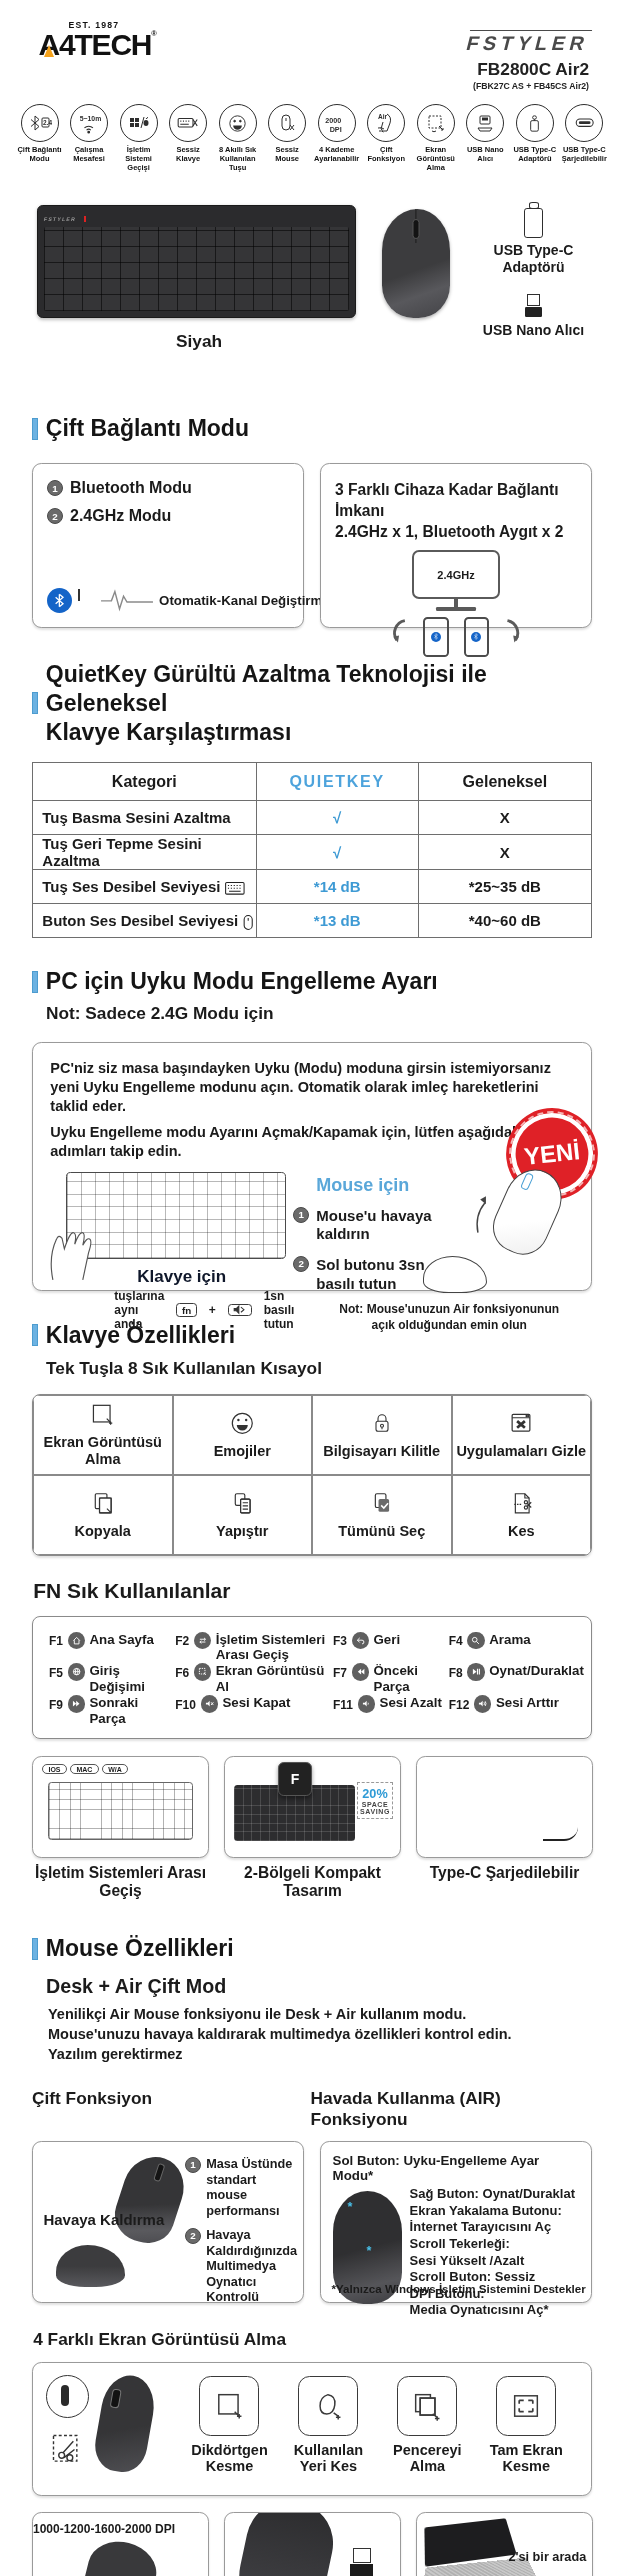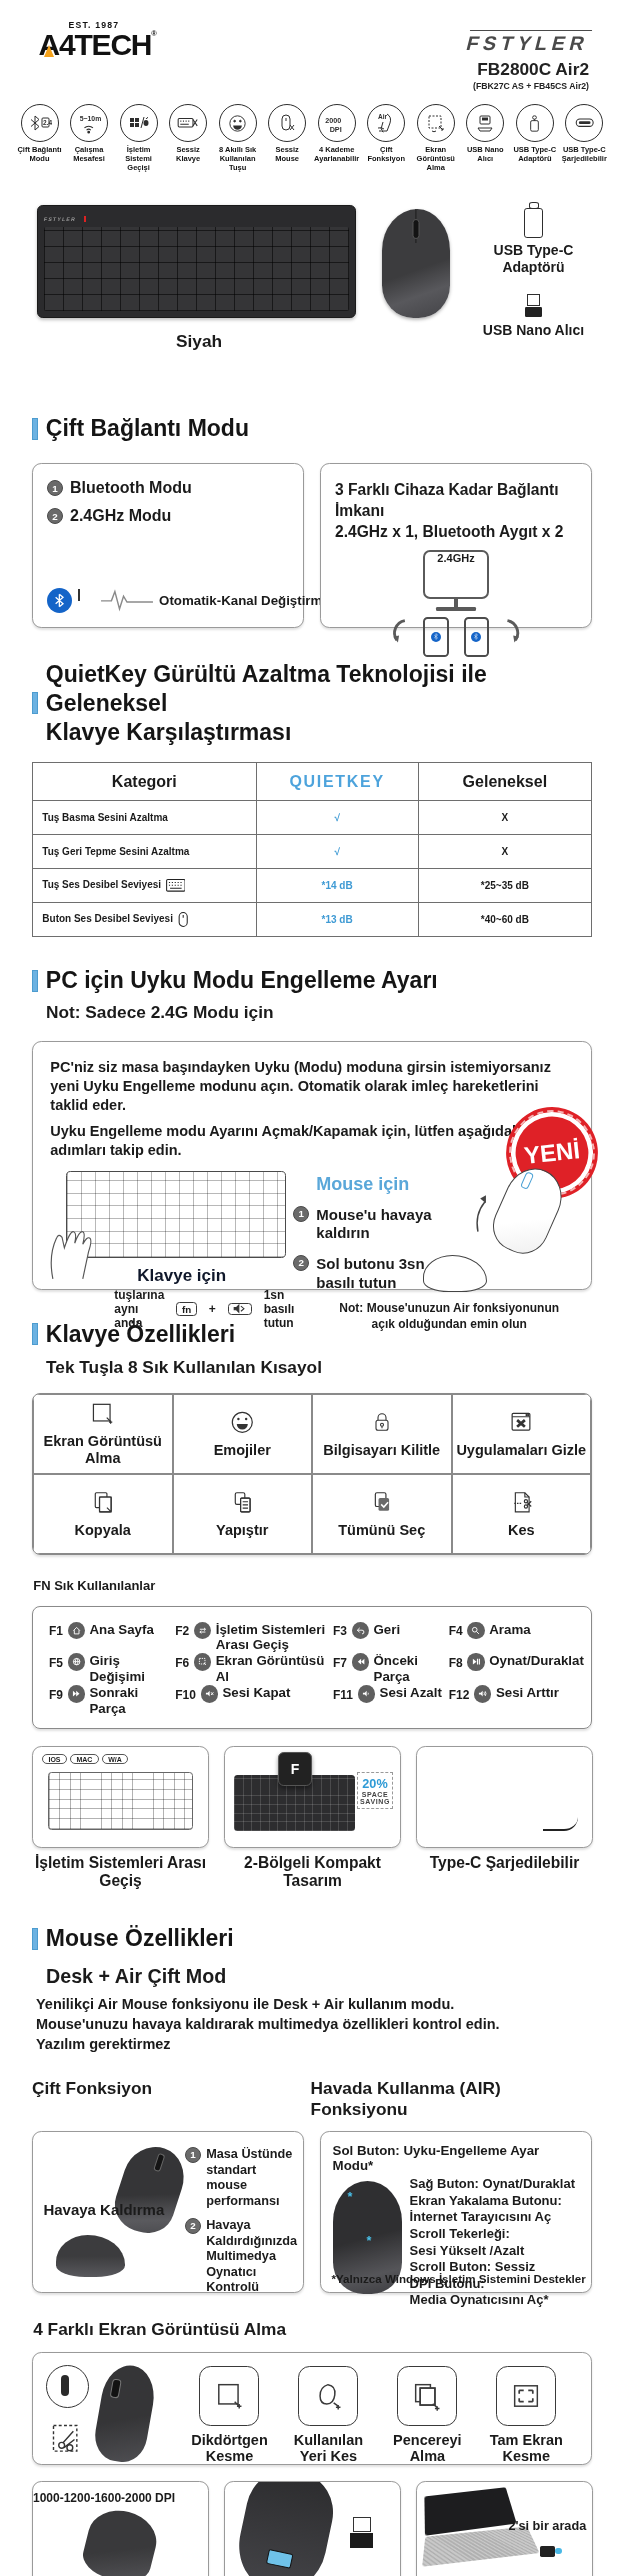--- a/index.html
+++ b/index.html
@@ -67,36 +67,36 @@
   .dual-bottom { position:absolute; left:14px; right:14px; bottom:12.7px; display:flex; align-items:center; gap:5.8px; }
   .bt-badge { width:25.4px; height:25.4px; border-radius:50%; background:#1464c8; display:flex; align-items:center; justify-content:center; flex:none; }
   .bt-badge svg { stroke:#fff; stroke-width:2.4; fill:none; }
   .recv-icon { width:17.3px; height:22px; flex:none; }
   .recv-top { width:11.6px; height:9.3px; border:1.2px solid #333; margin:0 auto; }
   .recv-bot { width:16px; height:10.4px; background:#1c1c1c; margin:1.2px auto 0; }
   .wave svg { stroke:#8a8a8a; fill:none; stroke-width:2.5; }
   .auto-label { font-size:13.3px; font-weight:700; white-space:nowrap; }
   .dual-right-line { font-size:15.6px; font-weight:700; line-height:1.35; }
   .monitor-graphic { margin-top:8px; display:flex; flex-direction:column; align-items:center; }
-  .monitor { width:66px; height:49px; border:2.9px solid #5a5a5a; border-radius:7px; display:flex; align-items:flex-start; justify-content:center; font-size:11px; font-weight:700; }
+  .monitor { width:88px; height:49px; border:2.9px solid #5a5a5a; border-radius:7px; display:flex; align-items:center; justify-content:center; font-size:11px; font-weight:700; }
   .monitor-stand { width:4.6px; height:8px; background:#5a5a5a; }
   .monitor-base { width:40px; height:4px; background:#5a5a5a; border-radius:1.2px; }
   .curve-arrow svg { stroke:#5a5a5a; fill:#5a5a5a; }
   .phones { display:flex; gap:15px; justify-content:center; margin-top:5.8px; }
   .phone { width:25.4px; height:40px; border:2.3px solid #4c4c4c; border-radius:4.6px; display:flex; align-items:center; justify-content:center; position:relative; }
   .phone .btdot { width:10.4px; height:10.4px; border-radius:50%; background:#1464c8; display:flex; align-items:center; justify-content:center; }
   .phone .btdot svg { stroke:#fff; stroke-width:2; fill:none; }
 
   
   .qk-section { margin-top:32px; }
   .qk-title { line-height:1.25; }
   .qk-table { width:100%; border-collapse:collapse; margin-top:16px; }
   .qk-table th, .qk-table td { border:1.2px solid #6e6e6e; text-align:center; font-weight:700; }
   .qk-table th { height:38px; font-size:16px; }
-  .qk-table td { height:34px; font-size:10px; }
+  .qk-table td { height:34px; font-size:15px; }
   .qk-table td.cat { text-align:left; padding-left:9.3px; }
   .qk-logo { color:#4da3dc; letter-spacing:1.7px; font-size:16px; font-weight:700; }
   .blue { color:#3e9ad4; }
   .kicon svg { stroke:#222; fill:none; stroke-width:1.8; vertical-align:middle; margin-left:4.6px; }
 
   
   .sleep-section { margin-top:30px; }
   .sleep-sub { margin-left:14px; margin-top:8px; font-size:17.3px; font-weight:700; }
   .sleep-box { margin-top:17.3px; height:249px; padding:16px 17.3px; position:relative; }
   .sleep-para { font-size:14.5px; font-weight:700; line-height:1.34; width:503px; }
@@ -121,21 +121,21 @@
   .art-mouse-small { position:absolute; right:87px; bottom:38px; width:64px; height:37px; background:#fff; border:1.4px solid #444; border-radius:46% 54% 40% 40%/60% 70% 30% 30%; }
   .mouse-note { position:absolute; right:0; bottom:-2.3px; font-size:12px; font-weight:700; text-align:center; line-height:1.3; width:249px; }
   .upArrow svg { position:absolute; right:81px; top:23px; stroke:#444; fill:none; stroke-width:2.5; }
 
   
   .kbfeat-section { margin-top:31px; }
   .shortcut-grid { margin-top:15px; border:1.2px solid #8a8a8a; border-radius:8px; overflow:hidden; display:grid; grid-template-columns:1fr 1fr 1fr 1fr; box-shadow:0 1.2px 2.3px rgba(0,0,0,.12); }
   .sc-cell { border:0.6px solid #8a8a8a; height:80px; display:flex; flex-direction:column; align-items:center; justify-content:center; gap:5.8px; }
   .sc-cell svg { stroke:#333; fill:none; stroke-width:2.2; }
   .sc-label { font-size:14.5px; font-weight:700; text-align:center; line-height:1.15; padding:0 3.5px; }
-  .fn-title { margin:23px 0 0 1.2px; font-size:13px; font-weight:700; }
+  .fn-title { margin:23px 0 0 1.2px; font-size:21px; font-weight:700; }
   .fn-box { margin-top:12.7px; padding:15px 16px 10.4px; border:1.2px solid #8a8a8a; border-radius:8px; box-shadow:0 1.2px 2.3px rgba(0,0,0,.12); }
   .fn-grid { display:grid; grid-template-columns:24% 30% 22% 24%; }
   .fn-item { display:flex; align-items:flex-start; gap:4.6px; }
   .fn-key { font-size:12px; font-weight:700; padding-top:2.3px; flex:none; }
   .fn-circ { width:17.3px; height:17.3px; border-radius:50%; background:#5f5f5f; flex:none; display:flex; align-items:center; justify-content:center; }
   .fn-circ svg { stroke:#fff; fill:none; stroke-width:2; }
   .fn-label { font-size:13.3px; font-weight:700; line-height:1.2; }
   .three-boxes { display:flex; gap:15px; margin-top:17.3px; }
   .tbox { width:177px; height:102px; position:relative; overflow:hidden; }
   .tbox-caption { font-size:15.6px; font-weight:700; text-align:center; line-height:1.2; margin-top:5.8px; }
@@ -152,42 +152,42 @@
   .space-badge .p20 { color:#2f9bd6; font-size:12.7px; font-weight:700; }
   .space-badge .sp { font-size:7px; font-weight:700; color:#444; letter-spacing:0.6px; }
   .kb-persp { width:145px; height:40px; margin:31px auto 0; background:linear-gradient(#3a3a3c,#232325); border-radius:3.5px; transform:perspective(173px) rotateX(48deg) rotateZ(-6deg);
     background-image:repeating-linear-gradient(90deg, rgba(255,255,255,.16) 0 1.2px, transparent 1.2px 9.3px),
                      repeating-linear-gradient(0deg, rgba(255,255,255,.16) 0 1.2px, transparent 1.2px 8px); }
   .cable-tail { position:absolute; right:14px; bottom:16px; width:35px; height:14px; border-bottom:2.3px solid #222; border-radius:0 0 17.3px 0; }
 
   
   .mousefeat-section { margin-top:34px; }
   .mf-sub { font-size:19.7px; font-weight:700; margin:12.7px 0 5.8px 14px; }
-  .mf-desc { font-size:14.5px; font-weight:700; line-height:1.4; margin-left:4px; }
+  .mf-desc { font-size:14.5px; font-weight:700; line-height:1.4; margin-left:16px; }
   .mf-cols-titles { display:flex; margin-top:23px; }
   .mf-col-title { font-size:17.3px; font-weight:700; }
   .mf-col-title.left { width:289px; }
   .mf-boxes { display:flex; gap:16px; margin-top:11.6px; }
   .mf-box { width:272px; height:162px; padding:10.4px 11.6px; position:relative; }
   .lift-label { position:absolute; left:10.4px; top:69px; font-size:15px; font-weight:700; line-height:1.25; }
   .cf-mouse-big { position:absolute; left:87px; top:14px; width:60px; height:87px; background:linear-gradient(160deg,#353537 55%,#5a5a5e 80%,#47474b); border-radius:52% 48% 46% 46%/38% 38% 30% 30%; transform:rotate(18deg); }
   .cf-mouse-big::after { content:""; position:absolute; left:26.6px; top:5.8px; width:5.8px; height:16px; background:#141414; border-radius:2.9px; border:1.2px solid #666; }
   .cf-mouse-small { position:absolute; left:23px; top:103px; width:69px; height:42px; background:linear-gradient(180deg,#3c3c3e 50%,#59595d); border-radius:46% 54% 42% 42%/64% 70% 28% 28%; }
   .cf-steps { position:absolute; right:8px; top:15px; width:110px; }
   .cf-step { display:flex; gap:5.2px; font-size:12.7px; font-weight:700; line-height:1.22; margin-bottom:9.3px; }
   .air-first { font-size:13.3px; font-weight:700; }
   .air-flex { display:flex; margin-top:3.5px; }
   .air-mouse { width:69px; height:113px; background:linear-gradient(165deg,#2f2f31 50%,#555559 80%,#3c3c40); border-radius:50% 50% 44% 44%/36% 36% 28% 28%; position:relative; flex:none; margin-top:4.6px; }
   .air-mouse .st1 { position:absolute; left:15px; top:9.3px; color:#49c0e8; font-size:12.7px; font-weight:700; }
   .air-mouse .st2 { position:absolute; left:34px; top:53px; color:#49c0e8; font-size:12.7px; font-weight:700; }
   .air-lines { margin-left:8px; }
   .air-line { font-size:13px; font-weight:700; line-height:1.28; }
   .air-note { position:absolute; left:10.4px; bottom:7px; font-size:11.6px; font-weight:700; }
   .ss-title { font-size:17.3px; font-weight:700; margin:25.4px 0 0 1.2px; }
-  .ss-box { margin-top:12.7px; height:113px; padding:9.3px 12.7px; display:flex; align-items:flex-start; }
+  .ss-box { margin-top:12.7px; height:134px; padding:9.3px 12.7px; display:flex; align-items:flex-start; }
   .ss-art { width:133px; position:relative; flex:none; height:100%; }
   .ss-mouse { position:absolute; left:53px; top:2.3px; width:52px; height:97px; background:linear-gradient(160deg,#353537 55%,#505054); border-radius:50% 50% 44% 44%/36% 36% 28% 28%; transform:rotate(10deg); }
   .ss-mouse::after { content:""; position:absolute; left:8px; top:16px; width:7px; height:17.3px; background:#121212; border:1.2px solid #777; border-radius:3.5px; }
   .ss-zoom { position:absolute; left:0; top:2.3px; width:43px; height:43px; border:1.7px solid #333; border-radius:50%; background:#fff; }
   .ss-zoom::after { content:""; position:absolute; left:14px; top:9.3px; width:8px; height:21px; background:#2a2a2a; border-radius:4px; }
   .ss-scissor svg { position:absolute; left:4.6px; top:60px; stroke:#333; fill:none; stroke-width:2.4; }
   .ss-tiles { flex:1; display:flex; justify-content:space-between; padding:3.5px 3.5px 0 2.3px; }
   .ss-tile { width:97px; display:flex; flex-direction:column; align-items:center; }
   .tile-icon { width:60px; height:60px; border:1.7px solid #3a3a3a; border-radius:11.6px; display:flex; align-items:center; justify-content:center; }
   .tile-icon svg { stroke:#3a3a3a; fill:none; stroke-width:2.6; }

